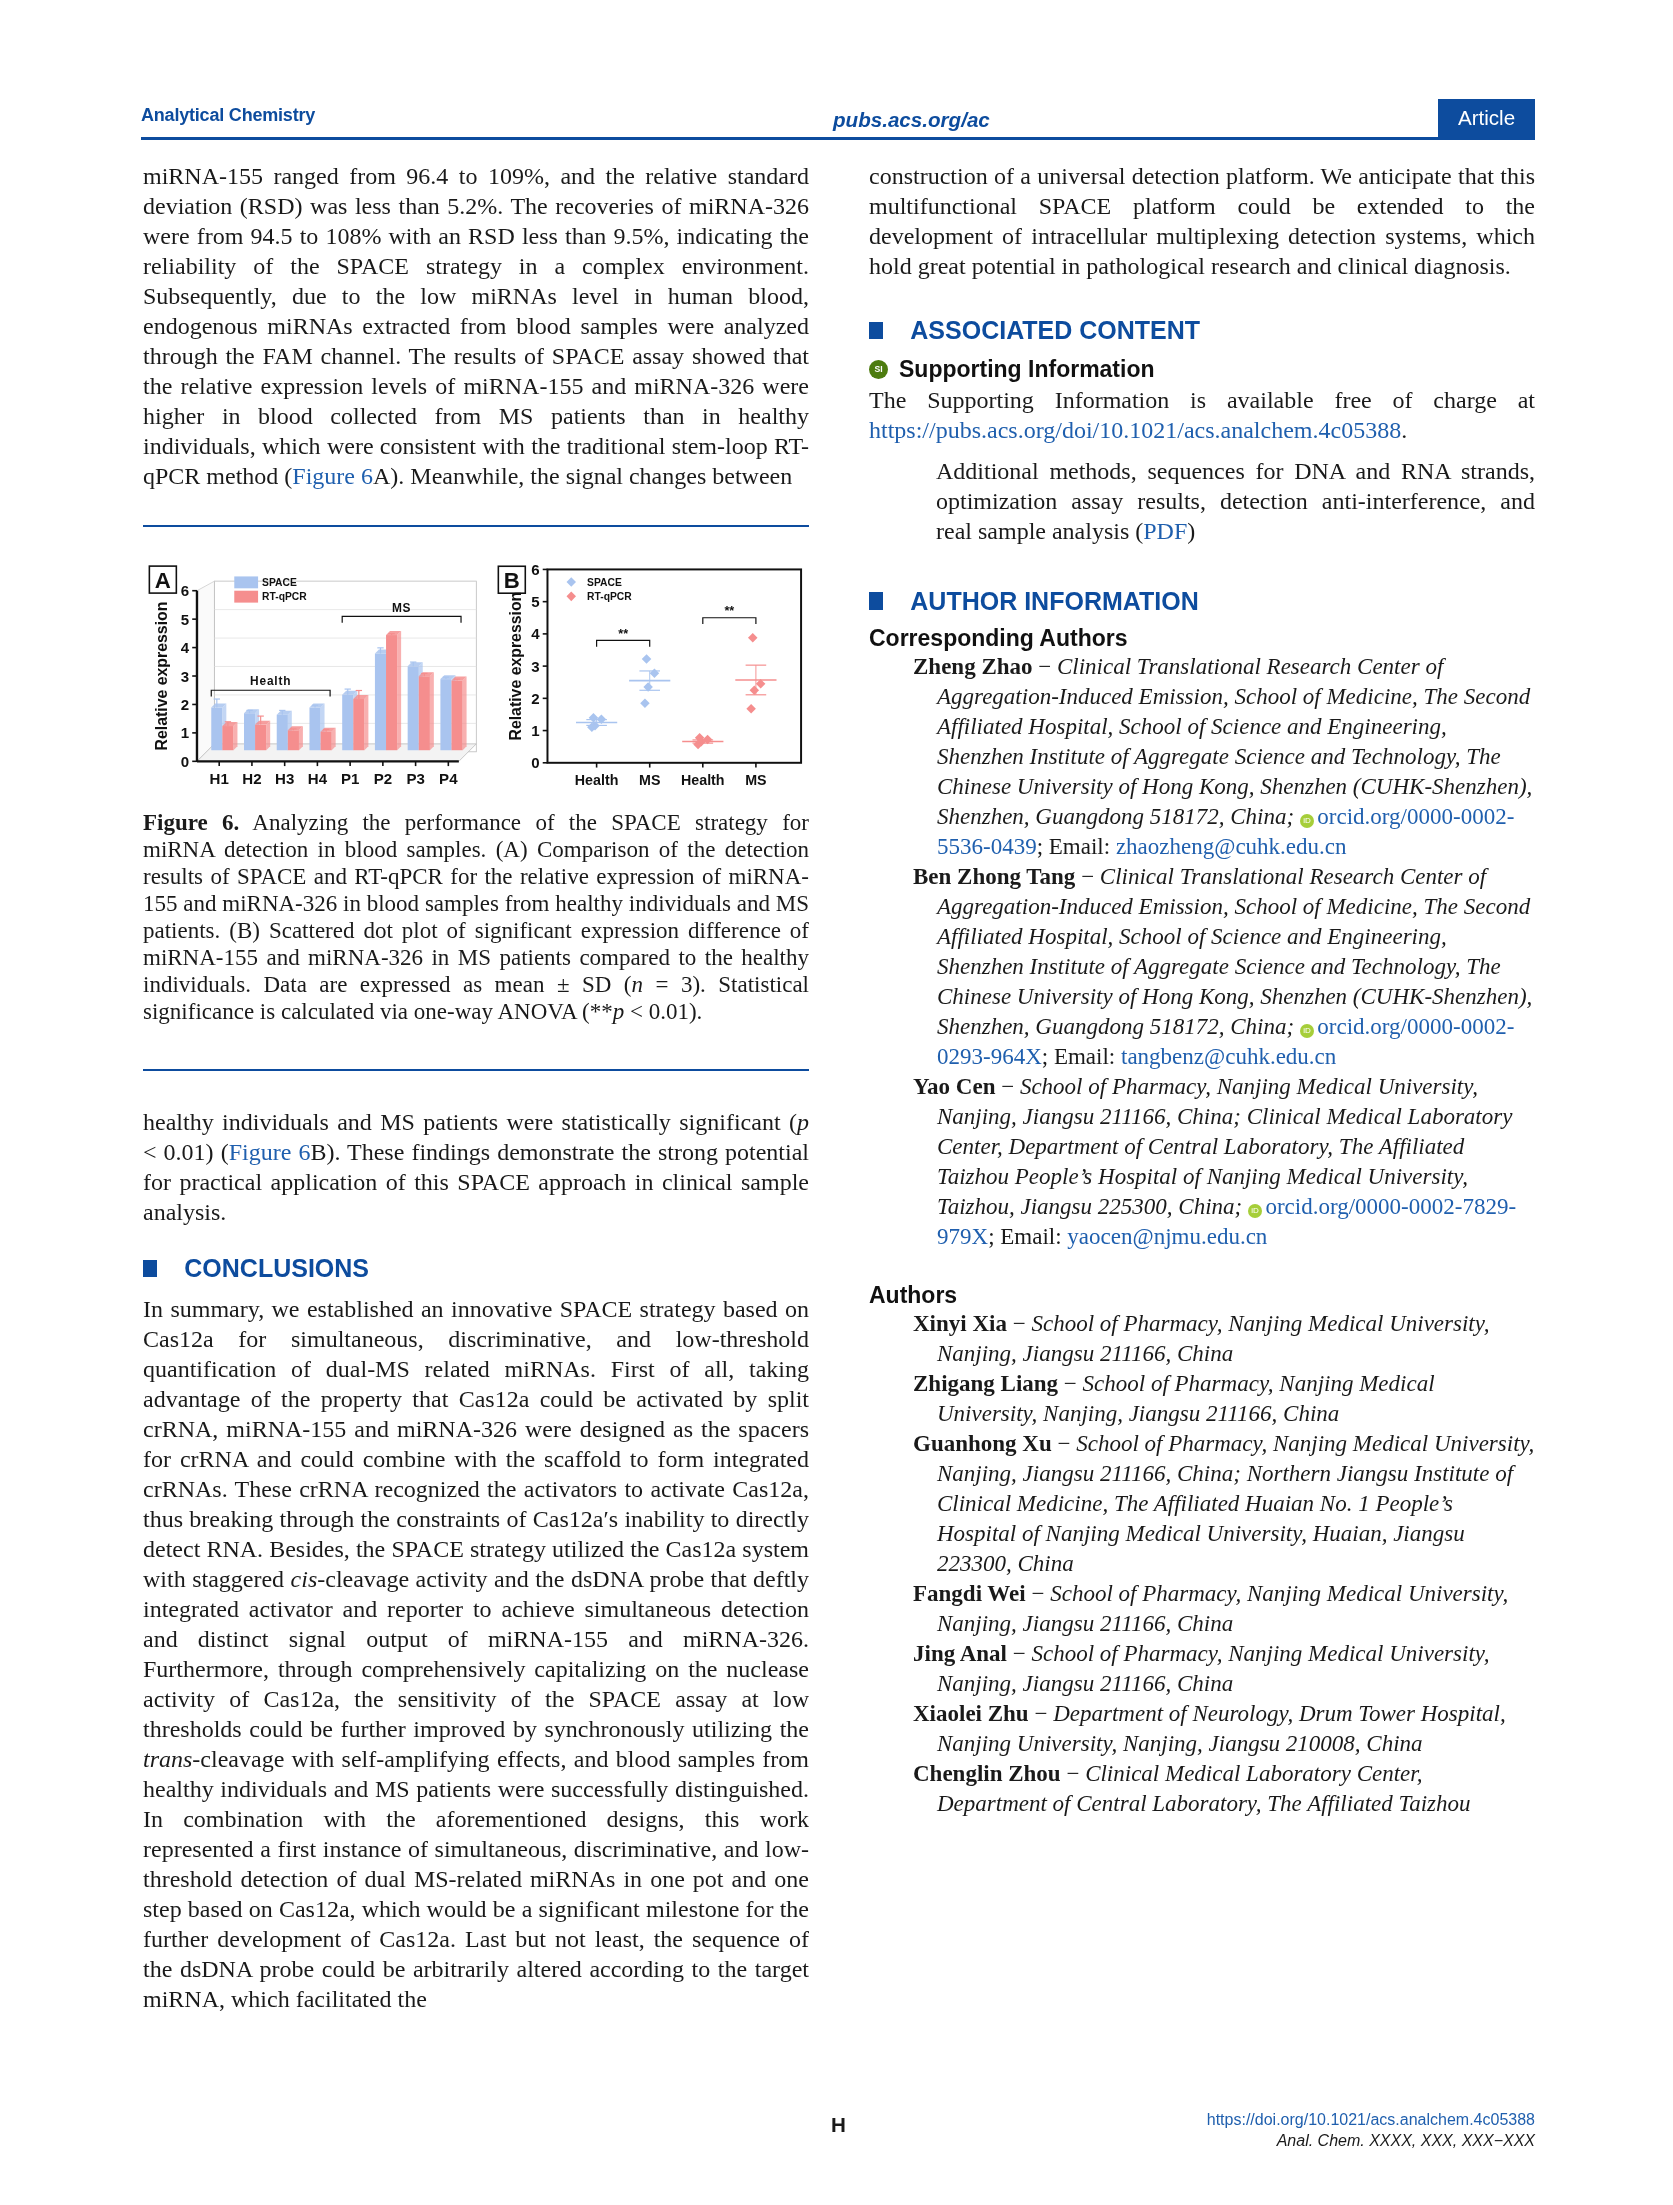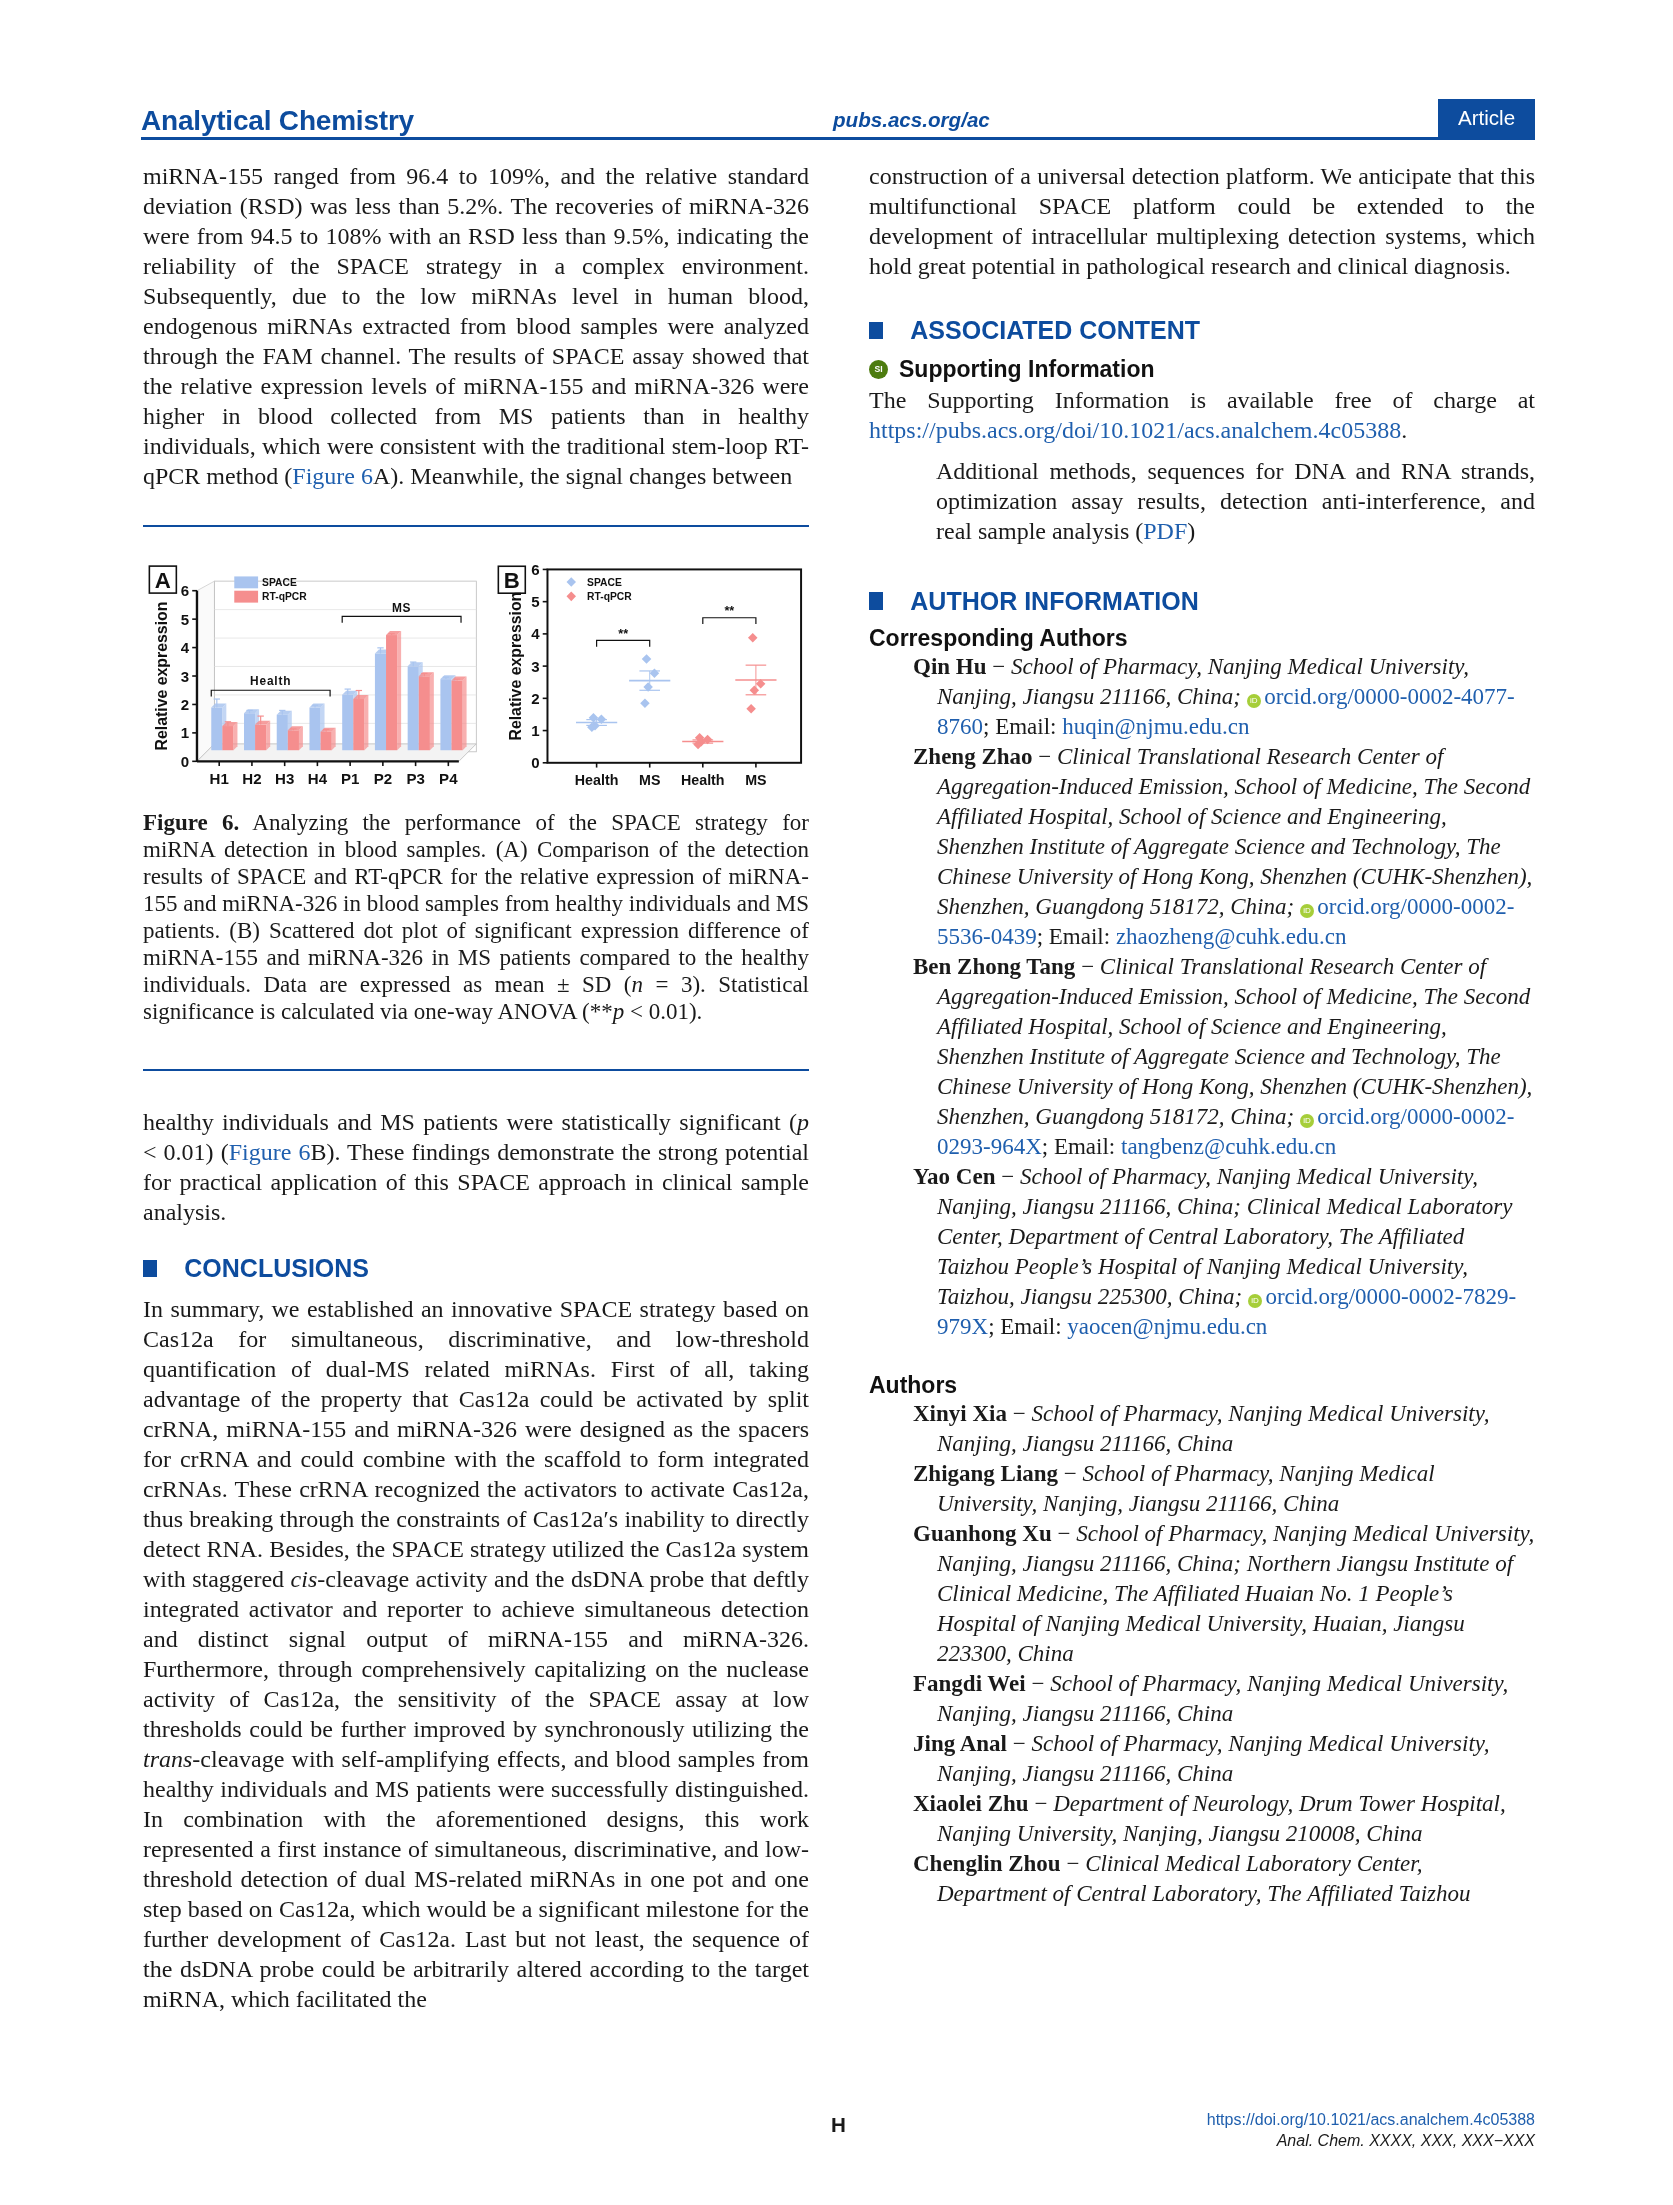--- a/index.html
+++ b/index.html
@@ -1,20 +1,20 @@
 <!DOCTYPE html>
 <html style="font-size:12.7px"><head>
 <meta charset="utf-8">
 <style>
   html, body { margin: 0; padding: 0; background: #ffffff; }
   body { width: 1673px; height: 2205px; position: relative; overflow: hidden; color: #1a1a1a; }
 
   
   .hdr { position: absolute; left: 141px; top: 102px; width: 1394px; height: 35px; border-bottom: 3.2px solid #0d4c9e; }
-  .hdr .journal { position: absolute; left: 0; top: 3.2px; font-size: 28px; color: #0d4c9e; font-weight: bold; font-family: "Liberation Sans", sans-serif; letter-spacing: -0.2px; }
+  .hdr .journal { position: absolute; left: 0; top: 3.2px; font-size: 18px; color: #0d4c9e; font-weight: bold; font-family: "Liberation Sans", sans-serif; letter-spacing: -0.2px; }
   .hdr .site { position: absolute; left: 692px; top: 6.3px; font-size: 20.6px; color: #0d4c9e; font-weight: bold; font-family: "Liberation Sans", sans-serif; font-style: italic; }
   .hdr .badge { position: absolute; right: 0; top: -3.2px; height: 38px; width: 97px; background: #0d4c9e; color: #fff; font-size: 20.6px; font-family: "Liberation Sans", sans-serif; display: flex; align-items: center; justify-content: center; }
 
   .col { position: absolute; width: 666px; }
   .col-left { left: 143px; }
   .col-right { left: 869px; width: 666px; }
   p.body { margin: 0; font-family: "Liberation Serif", serif; font-size: 24px; line-height: 30px; text-align: justify; }
   .link { color: #1f5fae; }
   em { font-style: italic; text-align: center; }
 
@@ -294,21 +294,20 @@
   <p class="body" style="margin-top:11px; padding-left:67px;"><span>Additional methods, sequences for DNA and RNA strands, optimization assay results, detection anti-interference, and real sample analysis (</span><span class="link">PDF</span><span>)</span></p>
 
   <div class="sec-title" style="margin-top:41px;">
     <span class="sq"></span>
     <span>AUTHOR INFORMATION</span>
   </div>
 
   <div class="sub-title" style="margin-top:9.5px;">Corresponding Authors</div>
 
   <div id="corr-list">
-      <div class="author"><span class="nm">Qin Hu</span> − <span class="aff">School of Pharmacy, Nanjing Medical University, Nanjing, Jiangsu 211166, China;</span> <span class="orcid-ic">iD</span><span class="link">orcid.org/0000-0002-4077-8760</span>; <span>Email:</span> <span class="link">huqin@njmu.edu.cn</span></div>
       <div class="author"><span class="nm">Zheng Zhao</span> − <span class="aff">Clinical Translational Research Center of Aggregation-Induced Emission, School of Medicine, The Second Affiliated Hospital, School of Science and Engineering, Shenzhen Institute of Aggregate Science and Technology, The Chinese University of Hong Kong, Shenzhen (CUHK-Shenzhen), Shenzhen, Guangdong 518172, China;</span> <span class="orcid-ic">iD</span><span class="link">orcid.org/0000-0002-5536-0439</span>; <span>Email:</span> <span class="link">zhaozheng@cuhk.edu.cn</span></div>
       <div class="author"><span class="nm">Ben Zhong Tang</span> − <span class="aff">Clinical Translational Research Center of Aggregation-Induced Emission, School of Medicine, The Second Affiliated Hospital, School of Science and Engineering, Shenzhen Institute of Aggregate Science and Technology, The Chinese University of Hong Kong, Shenzhen (CUHK-Shenzhen), Shenzhen, Guangdong 518172, China;</span> <span class="orcid-ic">iD</span><span class="link">orcid.org/0000-0002-0293-964X</span>; <span>Email:</span> <span class="link">tangbenz@cuhk.edu.cn</span></div>
       <div class="author"><span class="nm">Yao Cen</span> − <span class="aff">School of Pharmacy, Nanjing Medical University, Nanjing, Jiangsu 211166, China; Clinical Medical Laboratory Center, Department of Central Laboratory, The Affiliated Taizhou People’s Hospital of Nanjing Medical University, Taizhou, Jiangsu 225300, China;</span> <span class="orcid-ic">iD</span><span class="link">orcid.org/0000-0002-7829-979X</span>; <span>Email:</span> <span class="link">yaocen@njmu.edu.cn</span></div>
     </div>
 
   <div class="sub-title" style="margin-top:30px;">Authors</div>
 
   <div id="auth-list">
       <div class="author"><span class="nm">Xinyi Xia</span> − <span class="aff">School of Pharmacy, Nanjing Medical University, Nanjing, Jiangsu 211166, China</span></div>
       <div class="author"><span class="nm">Zhigang Liang</span> − <span class="aff">School of Pharmacy, Nanjing Medical University, Nanjing, Jiangsu 211166, China</span></div>

